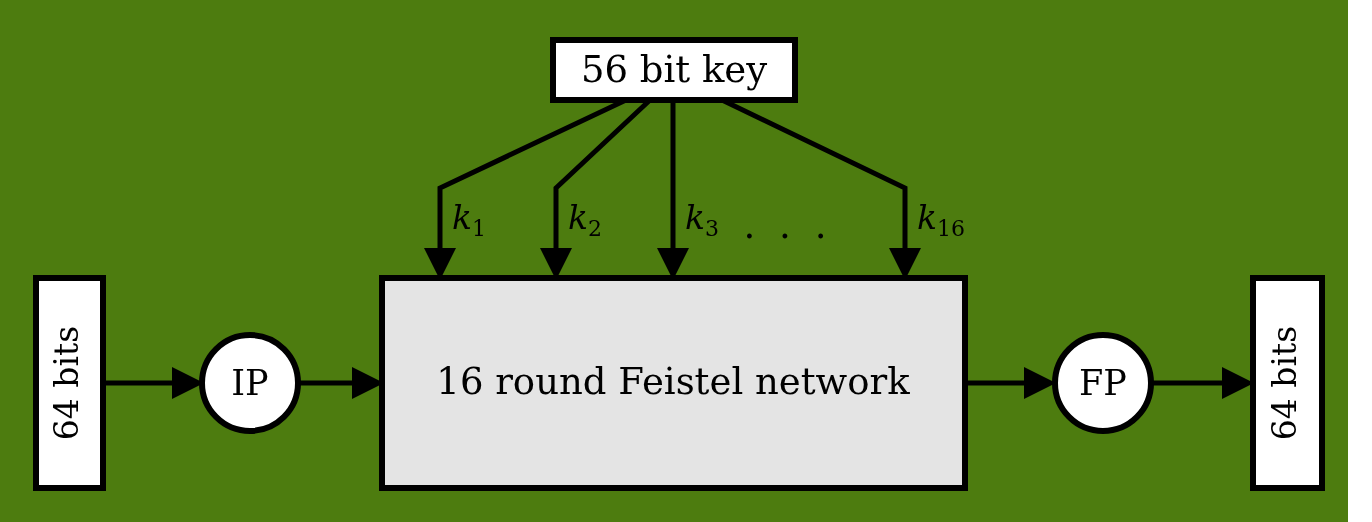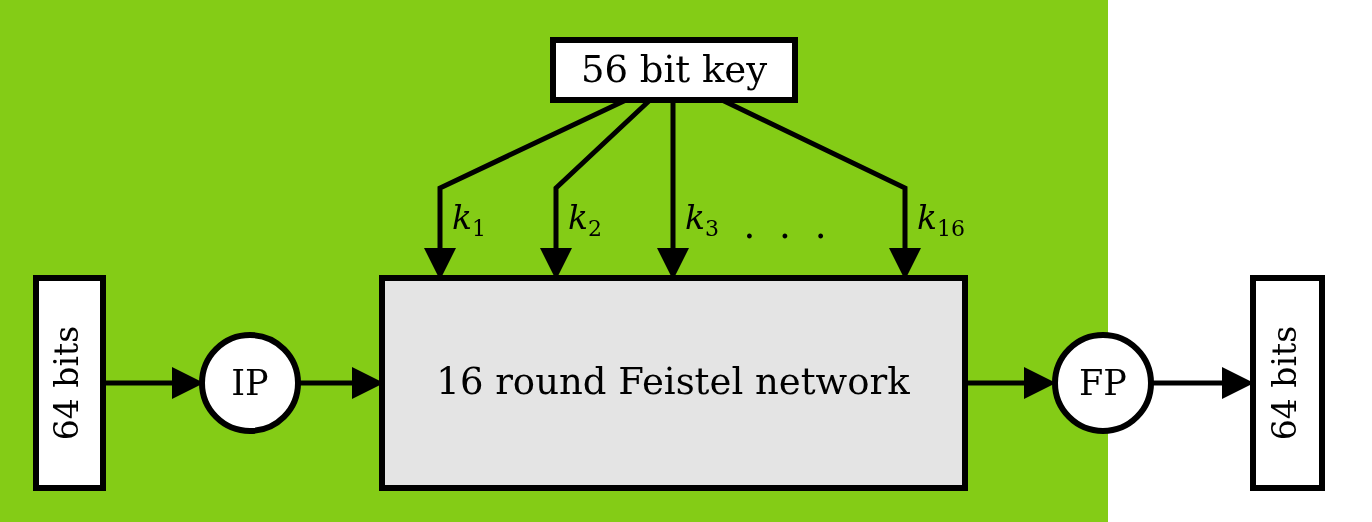--- a/index.html
+++ b/index.html
@@ -9,23 +9,23 @@
     background: #ffffff;
   }
   body {
     width: 1372px;
     height: 522px;
     overflow: hidden;
     font-family: "DejaVu Serif", "Liberation Serif", serif;
   }
   #diagram-root {
     position: relative;
-    width: 1108px;
+    width: 1348px;
     height: 522px;
-    background: #84cc16;
+    background: #4d7c0f;
   }
   svg#diagram-svg {
     position: absolute;
     left: 0;
     top: 0;
     width: 1372px;
     height: 522px;
     display: block;
   }
   .stroke {

